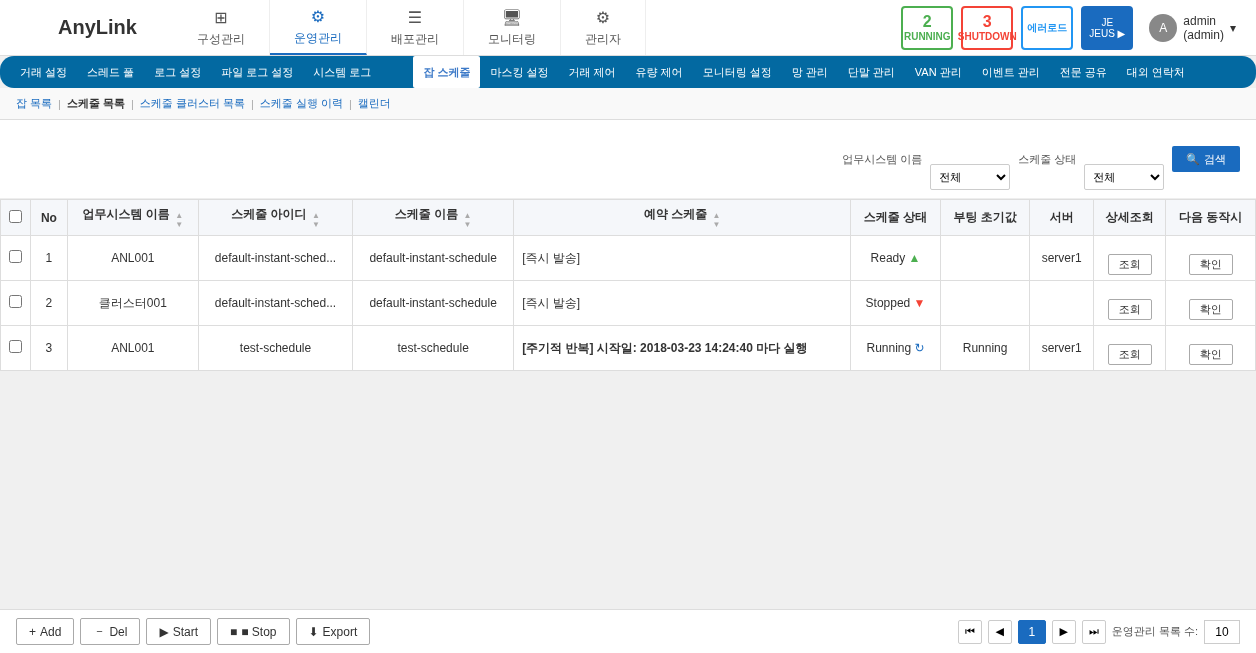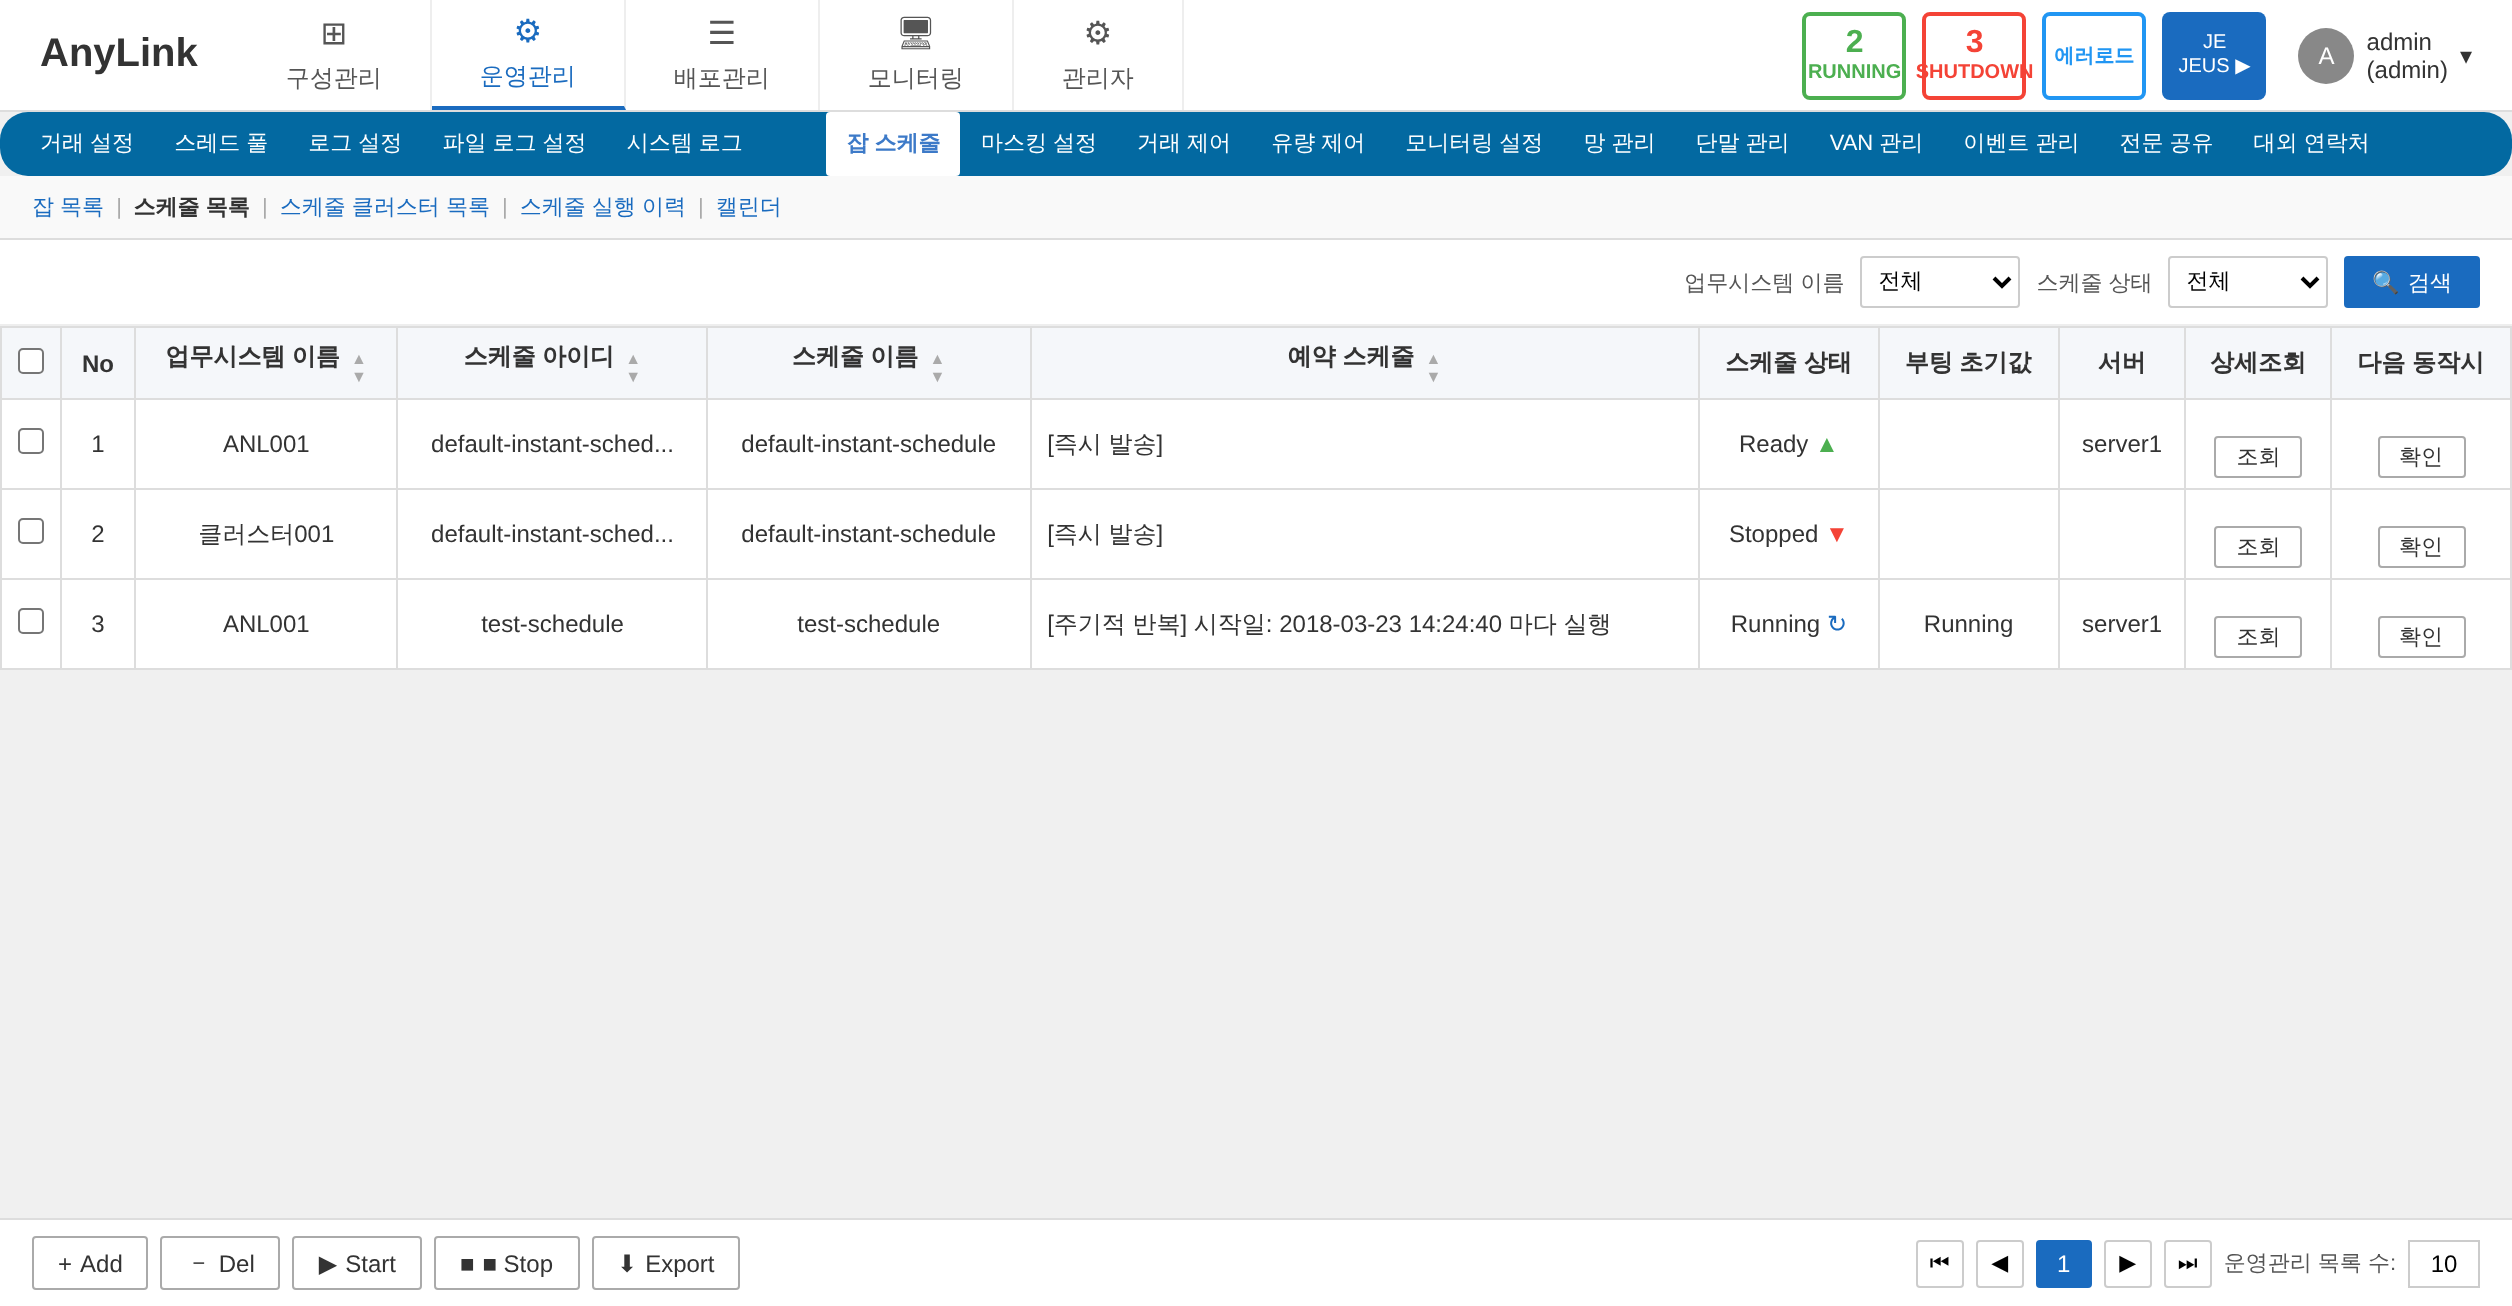--- a/index.html
+++ b/index.html
@@ -1,20 +1,20 @@
 <!DOCTYPE html>
 <html><head>
   <meta charset="utf-8">
   <style>
     * { box-sizing: border-box; margin: 0; padding: 0; }
     body { font-family: 'Malgun Gothic', '맑은 고딕', Arial, sans-serif; font-size: 12px; background: #f0f0f0; color: #333; }
 
     
     .header { display: flex; align-items: center; background: #fff; border-bottom: 1px solid #ddd; height: 56px; }
-    .logo { padding: 0 20px; font-size: 20px; font-weight: bold; color: #1a6bbf; white-space: nowrap; }
+    .logo { padding: 0 36px; font-size: 20px; font-weight: bold; color: #1a6bbf; white-space: nowrap; margin-left: 22px; }
     .logo span { color: #333; }
     .nav-tabs { display: flex; flex: 1; height: 100%; }
     .nav-tab { display: flex; flex-direction: column; align-items: center; justify-content: center; padding: 0 24px; cursor: pointer; border-right: 1px solid #eee; font-size: 12px; color: #555; gap: 4px; position: relative; }
     .nav-tab.active { color: #1a6bbf; border-bottom: 2px solid #1a6bbf; background: #fff; }
     .nav-tab .tab-icon { font-size: 16px; }
     .header-right { display: flex; align-items: center; gap: 8px; padding-right: 12px; }
     .status-badge { display: flex; flex-direction: column; align-items: center; justify-content: center; width: 52px; height: 44px; border: 2px solid; border-radius: 4px; font-size: 10px; font-weight: bold; cursor: pointer; }
     .status-badge.running { border-color: #4caf50; color: #4caf50; }
     .status-badge.shutdown { border-color: #f44336; color: #f44336; }
     .status-badge.error { border-color: #2196f3; color: #2196f3; }
@@ -30,21 +30,21 @@
 
     
     .breadcrumb { display: flex; align-items: center; padding: 8px 16px; background: #f9f9f9; border-bottom: 1px solid #ddd; font-size: 11px; color: #555; gap: 6px; }
     .breadcrumb-sep { color: #aaa; }
     .breadcrumb-item { cursor: pointer; color: #1a6bbf; text-align: right; }
     .breadcrumb-item.active { color: #333; font-weight: bold; text-decoration: none; cursor: default; }
 
     
     .filter-bar { display: flex; align-items: center; justify-content: flex-end; padding: 8px 16px; background: #fff; border-bottom: 1px solid #eee; gap: 8px; }
     .filter-label { font-size: 11px; color: #555; white-space: nowrap; }
-    .filter-select { height: 26px; border: 1px solid #ccc; border-radius: 2px; font-size: 11px; padding: 0 4px; min-width: 80px; background: #fff; }
+    .filter-select { height: 26px; border: 1px solid #ccc; border-radius: 2px; font-size: 11px; padding: 0 4px; min-width: 80px; background: #fff; margin-top: 36px; }
     .filter-input-wrap { display: flex; align-items: center; border: 1px solid #ccc; border-radius: 2px; background: #fff; }
     .filter-select-inline { border: none; outline: none; height: 24px; font-size: 11px; padding: 0 4px; min-width: 100px; background: transparent; }
     .filter-text-input { border: none; outline: none; height: 24px; font-size: 11px; padding: 0 6px; min-width: 120px; background: transparent; }
     .search-btn { background: #1a6bbf; color: #fff; border: none; height: 26px; padding: 0 14px; border-radius: 2px; cursor: pointer; font-size: 11px; display: flex; align-items: center; gap: 4px; }
 
     
     .table-wrap { background: #fff; margin: 0; }
     table { width: 100%; border-collapse: collapse; font-size: 12px; }
     thead th { background: #f5f7fa; border: 1px solid #ddd; padding: 6px 8px; text-align: center; font-weight: bold; color: #333; white-space: nowrap; }
     thead th .sort-arrows { display: inline-flex; flex-direction: column; margin-left: 2px; font-size: 8px; color: #aaa; }
@@ -227,21 +227,21 @@
     <td></td>
     <td><button class="btn-small">조회</button></td>
     <td><button class="btn-small">확인</button></td>
   </tr>
           <tr>
     <td><input type="checkbox" style=""></td>
     <td>3</td>
     <td>ANL001</td>
     <td>test-schedule</td>
     <td>test-schedule</td>
-    <td style="text-align:left;">[주기적 반복] 시작일: 2018-03-23 14:24:40 마다 실행</td>
+    <td style="text-align:left;font-weight:bold;">[주기적 반복] 시작일: 2018-03-23 14:24:40 마다 실행</td>
     <td>Running <span class="arrow-run">↻</span></td>
     <td>Running</td>
     <td>server1</td>
     <td><button class="btn-small">조회</button></td>
     <td><button class="btn-small">확인</button></td>
   </tr>
         </tbody>
     </table>
   </div>
 </div>

